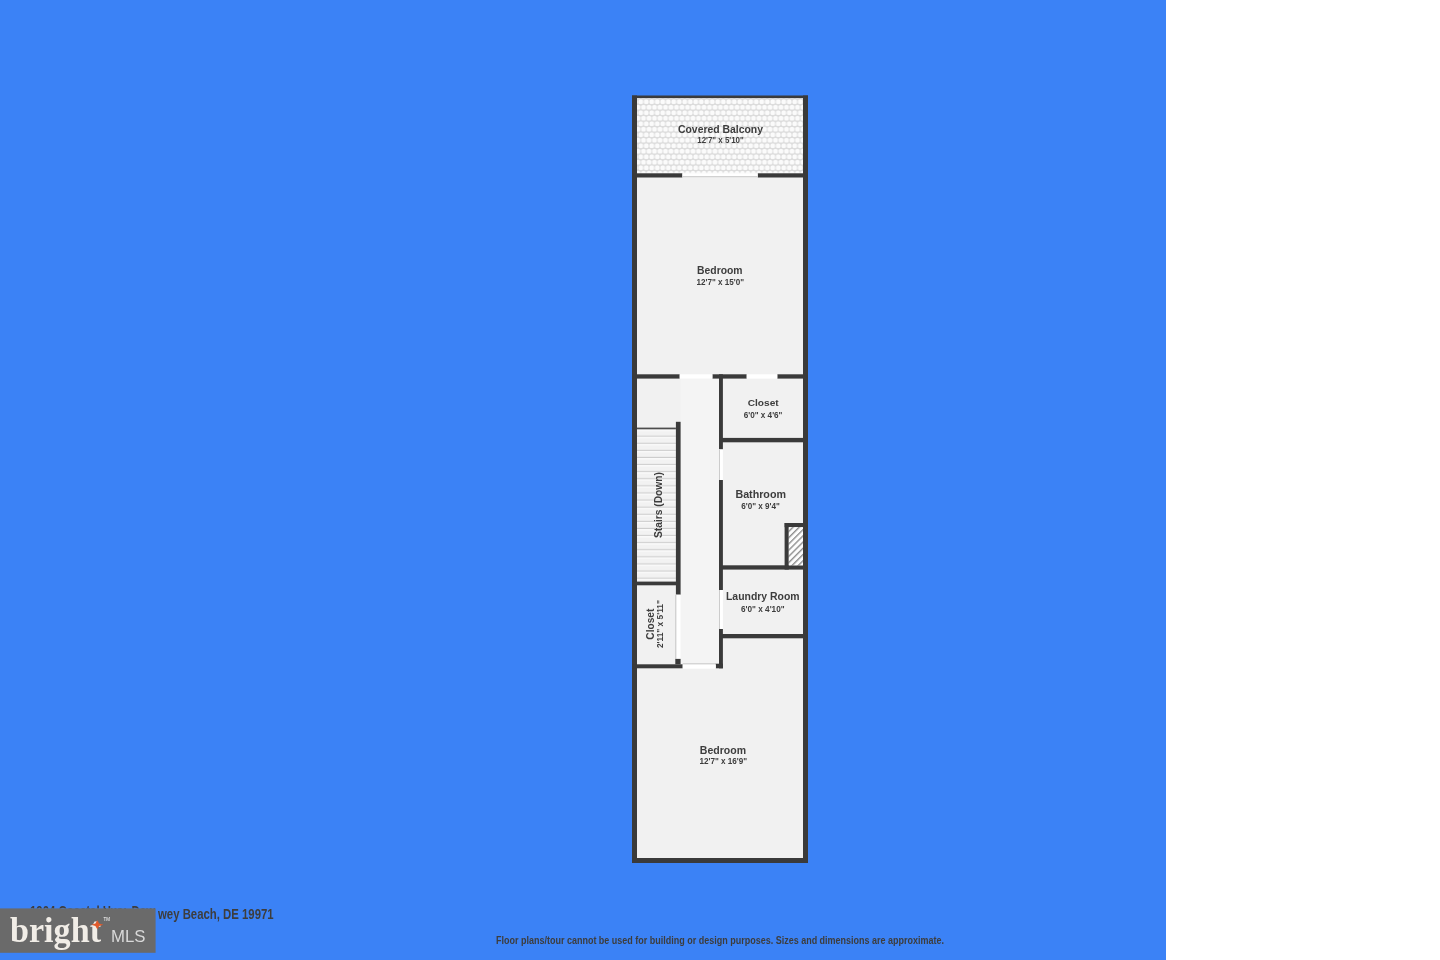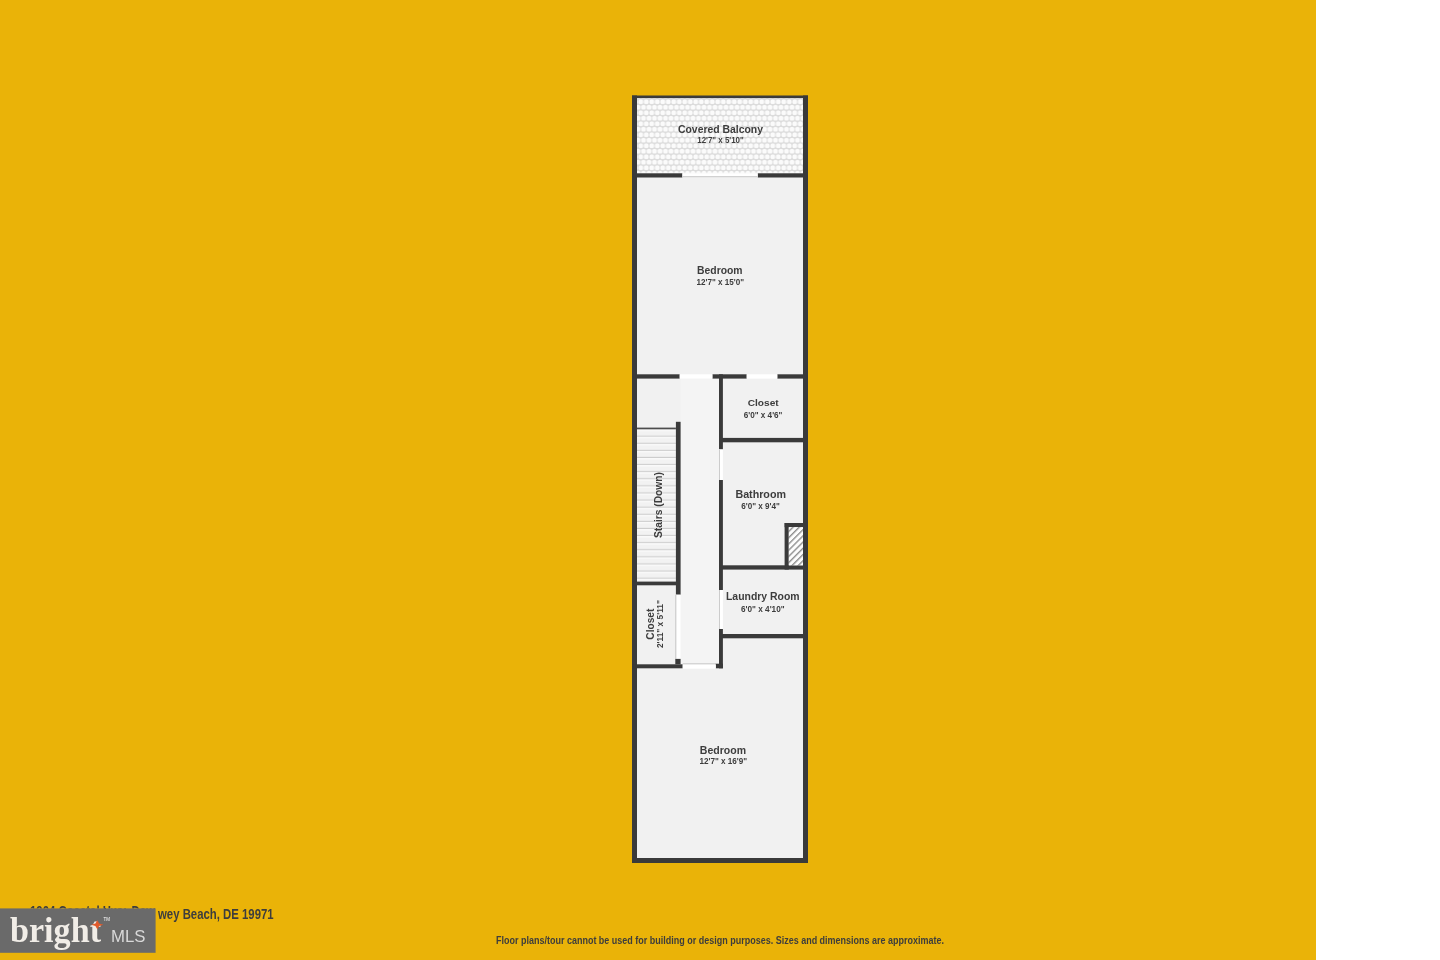--- a/index.html
+++ b/index.html
@@ -1,16 +1,16 @@
 <!DOCTYPE html>
 <html><head>
 <meta charset="utf-8">
 <style>
   html,body{margin:0;padding:0;background:#ffffff;}
-  #page{position:relative;width:1316px;height:960px;background:#eab308;overflow:hidden;
+  #page{position:relative;width:1166px;height:960px;background:#3b82f6;overflow:hidden;
         font-family:"Liberation Sans",sans-serif;}
 </style>
 </head>
 <body>
 <div id="page">
 <svg width="1440" height="960" viewBox="0 0 1440 960">
 <defs>
   <pattern id="tile" width="5.5" height="11" patternUnits="userSpaceOnUse">
     <rect x="0" y="0" width="5.5" height="11" fill="#dcdcdc"></rect>
     <rect x="0.45" y="0.45" width="4.6" height="4.6" rx="1.6" fill="#fbfbfb"></rect>

